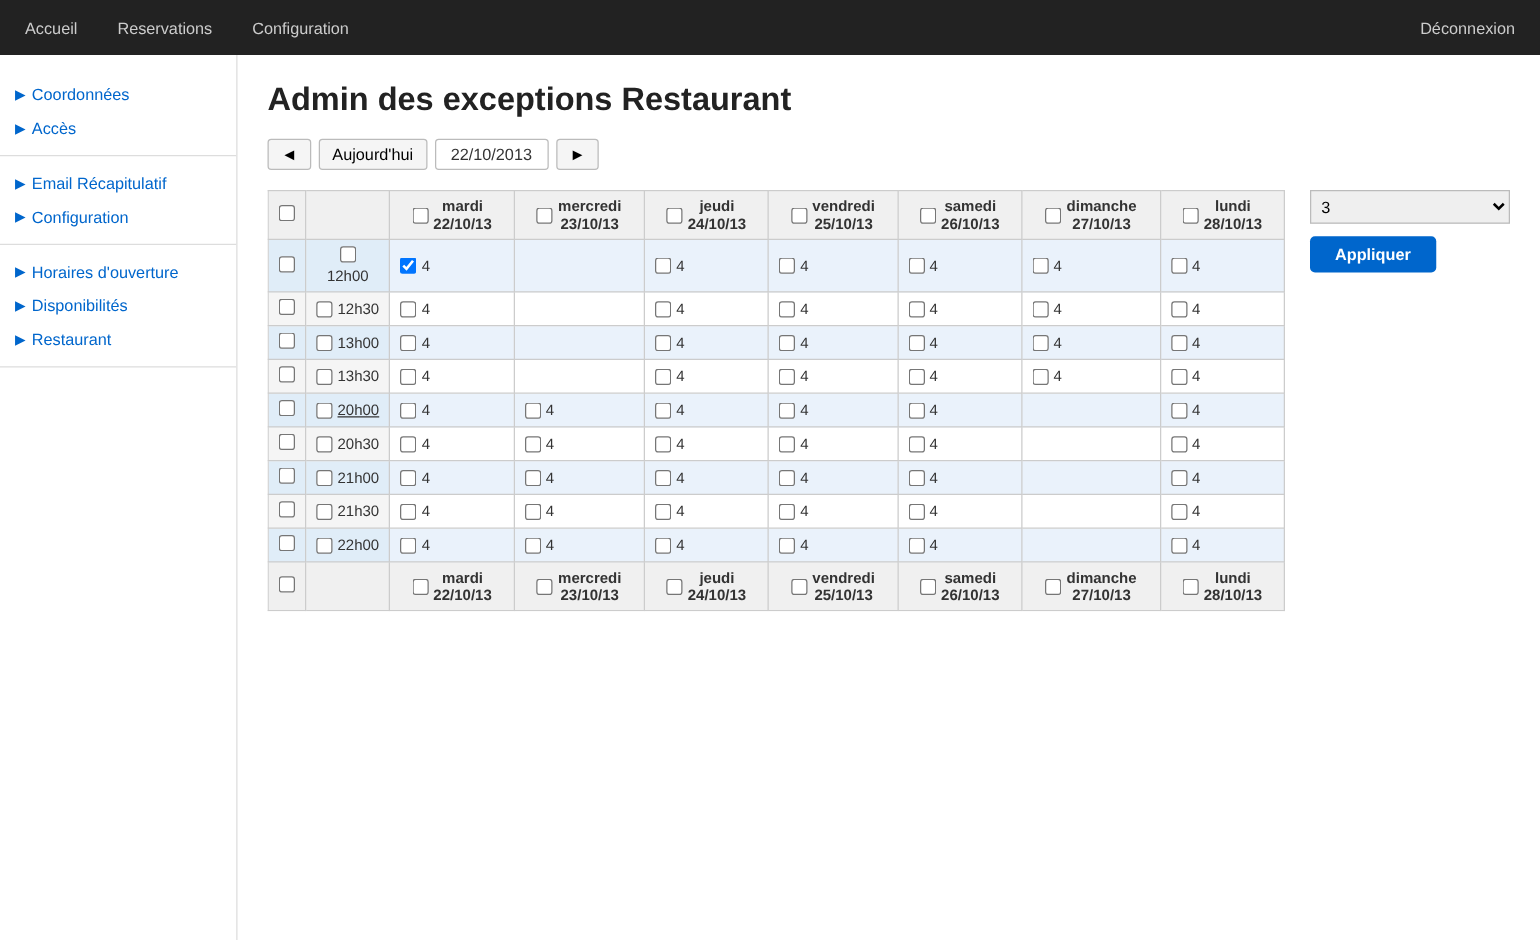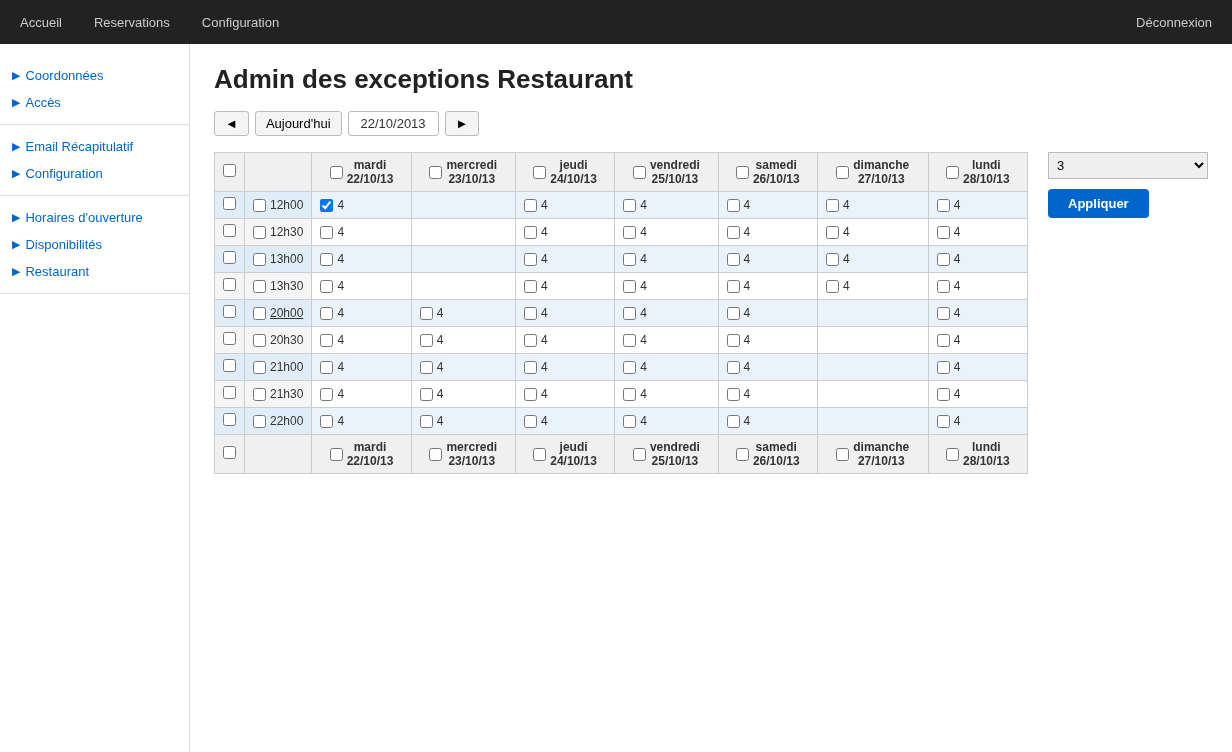--- a/index.html
+++ b/index.html
@@ -283,21 +283,21 @@
                   <span>lundi<br>28/10/13</span>
                 </div>
               </th>
             </tr>
           </thead>
           <tbody id="table-body">
 
           <tr class="stripe-blue">
                 <td class="row-check"><input type="checkbox" style=""></td>
                 <td class="time-col">
-                  <div class="cell-content" style="justify-content: center;">
+                  <div class="cell-content" style="justify-content: center; flex-direction: column;">
                     <input type="checkbox" style="">
                     <span>12h00</span>
                   </div>
                 </td>
                 <td>
                   <div class="cell-content">
                     <input type="checkbox" checked="" style="">
                     <span>4</span>
                   </div>
                 </td>

